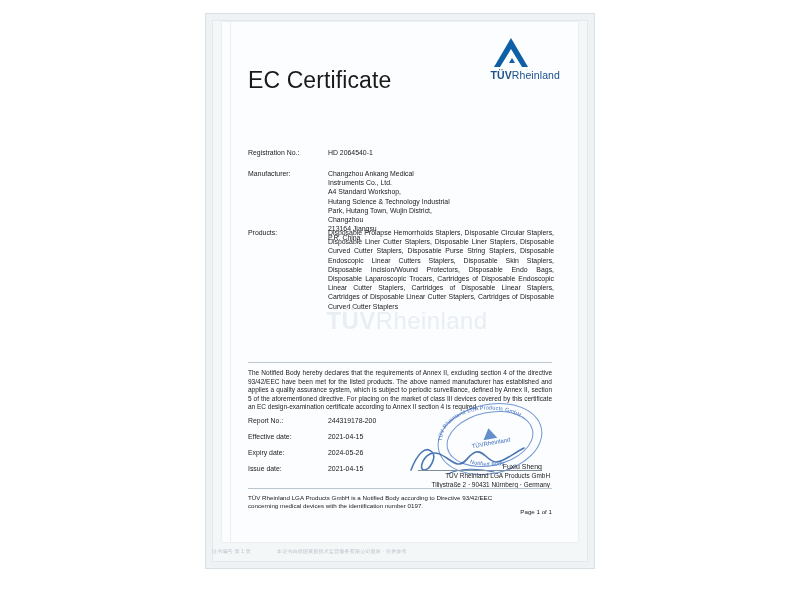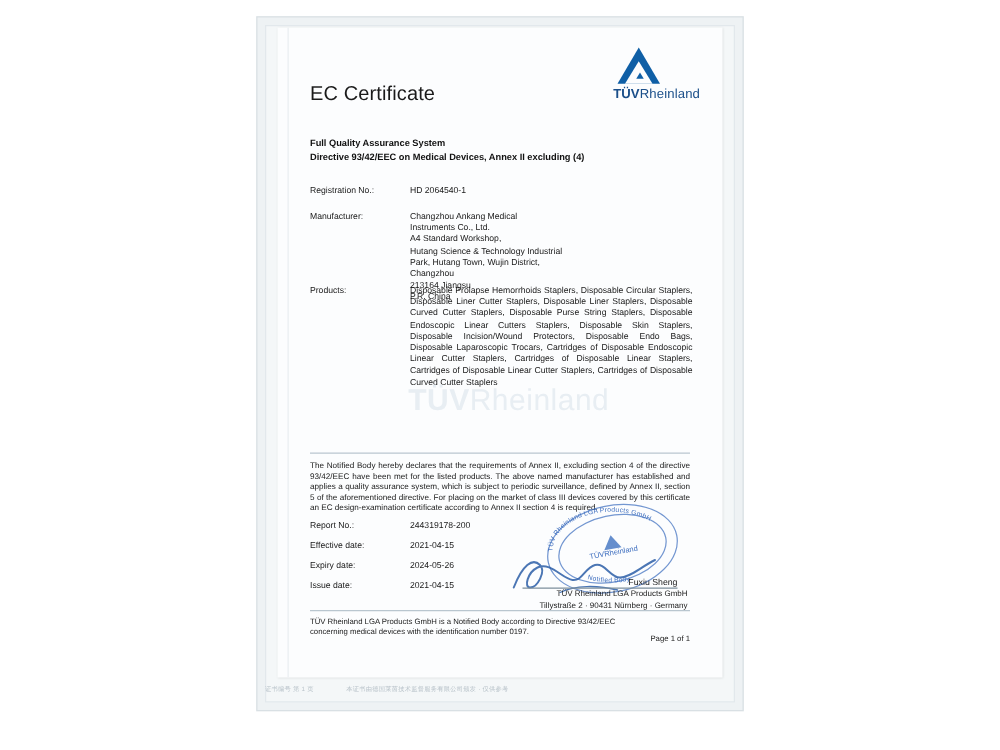--- a/index.html
+++ b/index.html
@@ -117,21 +117,21 @@
     white-space: nowrap;
   }
   .logo-text b { font-weight: bold; }
   .logo-text span { font-weight: normal; }
 
   
   .title {
     position: absolute;
     left: 26px;
     top: 45px;
-    font-size: 16px;
+    font-size: 23px;
     color: #1a1a1a;
     letter-spacing: .1px;
   }
   .subtitle {
     position: absolute;
     left: 26px;
     top: 88px;
     width: 300px;
     font-size: 7.4px;
     font-weight: bold;
@@ -358,22 +358,20 @@
     <div class="logo">
       <div class="logo-tri"></div>
       <div class="logo-tri-in"></div>
       <div class="logo-tri-dot"></div>
       <div class="logo-text">
         <b>TÜV</b><span>Rheinland</span>
       </div>
     </div>
 
     <div class="title">EC Certificate</div>
-    <div class="subtitle val-block">Full Quality Assurance System
-Directive 93/42/EEC on Medical Devices, Annex II excluding (4)</div>
 
     <div class="field" id="row-registration">
       <div class="lbl">Registration No.:</div>
       <div class="val">HD 2064540-1</div>
     </div>
 
     <div class="field" id="row-manufacturer">
       <div class="lbl">Manufacturer:</div>
       <div class="val val-block">Changzhou Ankang Medical
 Instruments Co., Ltd.

